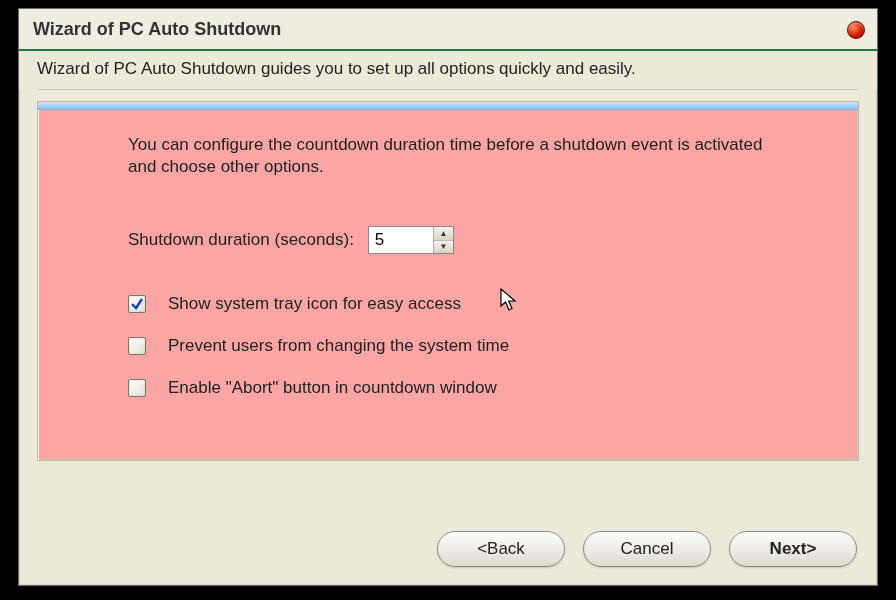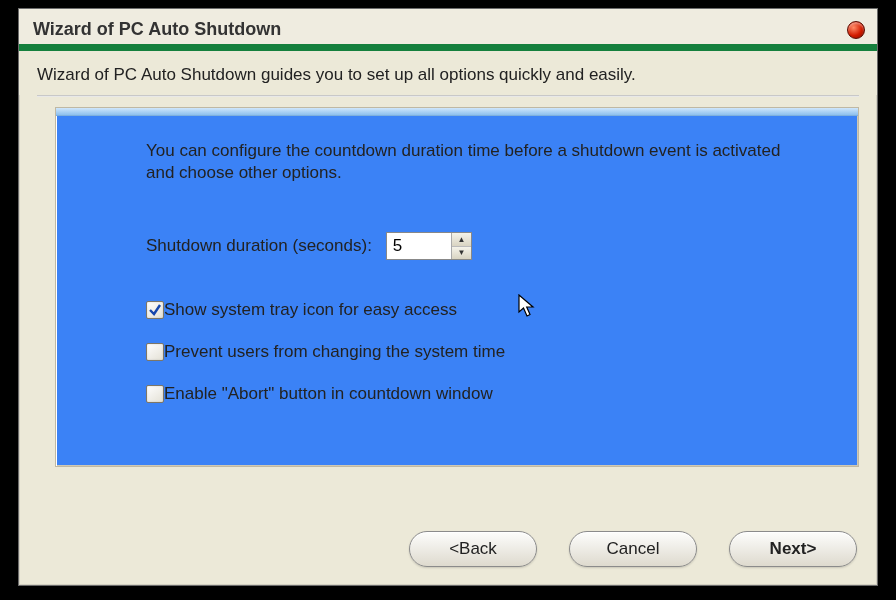--- a/index.html
+++ b/index.html
@@ -20,54 +20,54 @@
     height: 578px;
     background: #ece9d8;
     border: 1px solid #6b6b6b;
     box-shadow: 0 0 0 1px rgba(0,0,0,0.1) inset;
   }
   .titlebar {
     position: relative;
     height: 42px;
     padding: 10px 14px 6px 14px;
     background: #efece0;
-    border-bottom: 7px solid #15803d;
+    border-bottom: 2px solid #15803d;
   }
   .titlebar .title {
     font-weight: bold;
     font-size: 18px;
     color: #333;
   }
   .close-orb {
     position: absolute;
     right: 12px;
     top: 12px;
     width: 18px;
     height: 18px;
     border-radius: 50%;
     background: radial-gradient(circle at 35% 35%, #ff8a66 0%, #d21b00 55%, #7a0e00 100%);
     border: 1px solid #5a0a00;
     box-shadow: inset 0 2px 2px rgba(255,255,255,0.4);
   }
   .subtitle-area {
-    padding: 14px 18px 10px 18px;
+    padding: 8px 18px 10px 18px;
     color: #222;
     font-size: 17px;
     background: #ece9d8;
   }
   .divider {
     margin: 0 18px;
     height: 2px;
     background: linear-gradient(#b8b8b8, #f8f8f8);
   }
   .panel {
-    margin: 10px 18px 0 36px;
+    margin: 10px 18px 0 18px;
     height: 360px;
     border: 1px solid #bfb8a3;
-    background: #3b82f6;
+    background: #fca5a5;
     box-shadow: inset 1px 1px 0 #ffffff, inset -1px -1px 0 #cfc8b4;
     position: relative;
   }
   .panel-topstrip {
     height: 8px;
     background: linear-gradient(#cfe6fb, #8dc0ee);
     border-bottom: 1px solid #7fb0dd;
   }
   .panel-body {
     padding: 24px 60px 10px 90px;
@@ -116,21 +116,21 @@
     background: linear-gradient(#f5f3ea, #d9d4c2);
     cursor: pointer;
     font-size: 8px;
     color: #333;
     border-bottom: 1px solid #bbb;
   }
   .spin-btn:last-child { border-bottom: none; }
   .chk-row {
     display: flex;
     align-items: center;
-    gap: 0;
+    gap: 22px;
     margin: 0 0 22px 0;
     font-size: 17px;
     text-align: center;
   }
   .chk {
     width: 18px;
     height: 18px;
     border: 1px solid #7d7666;
     background: linear-gradient(145deg,#fefefe,#e4e1d6);
     border-radius: 2px;
@@ -140,21 +140,21 @@
     cursor: pointer;
     box-shadow: inset 0 0 2px rgba(0,0,0,0.15);
   }
   .chk svg { display:none; }
   .chk.checked svg { display:block; }
   .btn-row {
     position: absolute;
     right: 20px;
     bottom: 18px;
     display: flex;
-    gap: 32px;
+    gap: 18px;
   }
   .btn {
     min-width: 128px;
     height: 36px;
     padding: 0 20px;
     border: 1px solid #8b8b8b;
     border-radius: 18px;
     background: linear-gradient(#fdfdfc, #dedace);
     font-size: 17px;
     font-family: inherit;

